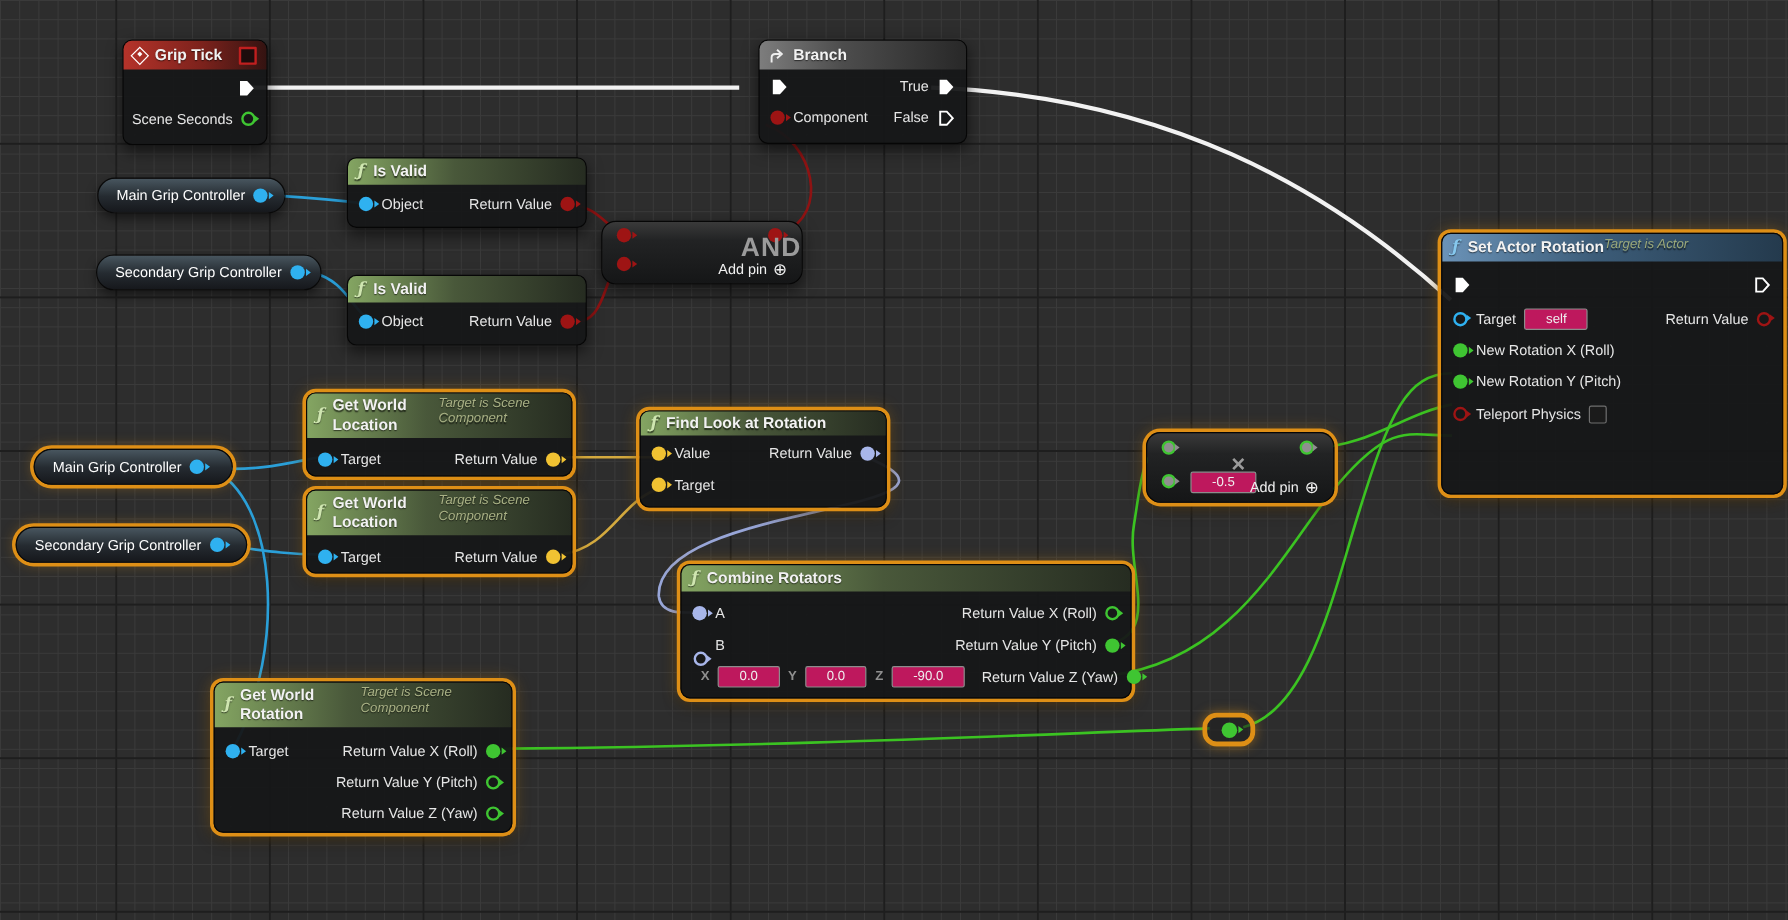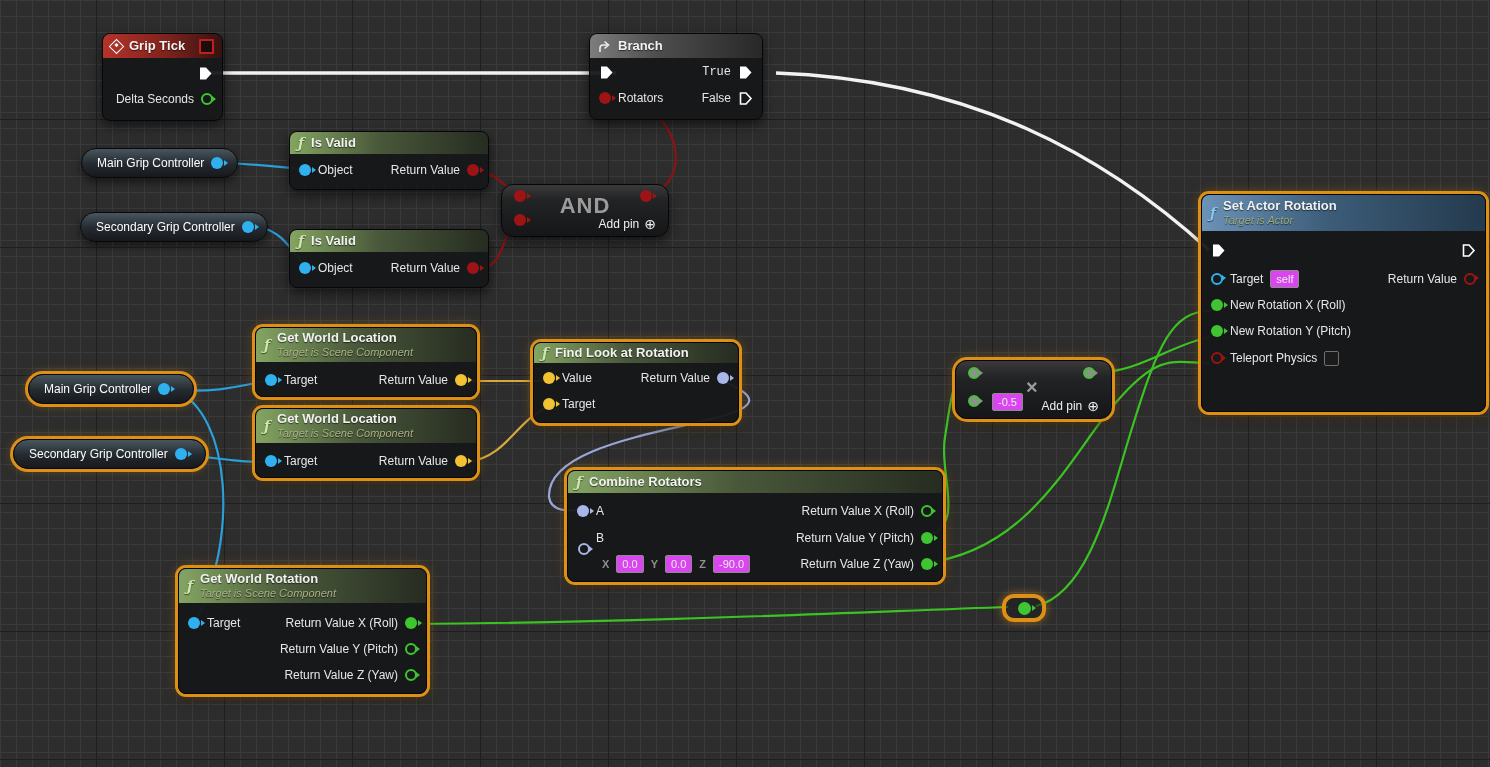--- a/index.html
+++ b/index.html
@@ -26,21 +26,21 @@
   .hdr{
     border-radius:7px 7px 0 0;padding:4px 10px 4px 8px;
     font-weight:bold;font-size:13px;color:#f2f2f2;
     text-shadow:0 1px 1px rgba(0,0,0,.6);
     display:flex;align-items:center;gap:7px;line-height:16px;
   }
   .hdr-green{background:linear-gradient(to right,#84a562 0%,#49583a 45%,#262c21 100%);}
   .hdr-blue{background:linear-gradient(to right,#6b93b8 0%,#3c5c78 45%,#243a4d 100%);}
   .hdr-red{background:linear-gradient(to right,#b5332a 0%,#7c221c 55%,#341311 100%);}
   .hdr-gray{background:linear-gradient(to right,#7d7d7d 0%,#4d4d4d 40%,#282828 100%);}
-  .hdr .tcol{display:flex;flex-direction:column;}
+  .hdr .tcol{display:flex;flex-direction:row;}
   .sub{font-weight:normal;font-style:italic;font-size:11px;color:#a9b185;line-height:13px;}
   .fx{font-family:"DejaVu Serif",serif;font-style:italic;font-weight:bold;font-size:14px;line-height:14px;}
   .fx-green{color:#cfe6b0;}
   .fx-blue{color:#86c8ee;}
   .row{display:flex;align-items:center;height:26px;padding:0 9px;gap:7px;}
   .row .sp{flex:1;}
   .lbl{white-space:nowrap;}
   
   .pin{position:relative;width:12px;height:12px;border-radius:50%;flex:none;box-sizing:border-box;}
   .pin.f{background:currentColor;}
@@ -58,22 +58,22 @@
   
   .vpill{
     position:absolute;height:30px;border-radius:15px;box-sizing:border-box;
     background:linear-gradient(180deg,#48565f 0%,#252b31 52%,#16181c 100%);
     border:1px solid #090909;display:flex;align-items:center;gap:7px;
     padding:0 9px 0 15px;font-size:12px;color:#fdfdfd;
     box-shadow:0 4px 9px rgba(0,0,0,.5);
   }
   .vpill.sel{box-shadow:0 0 0 3px #de8f16,0 0 12px rgba(230,150,20,.45);}
   .valbox{
-    display:inline-block;background:#d946ef;border:1px solid #8c8c8c;border-radius:2px;
-    padding:0 5px;font-size:11px;line-height:16px;color:#efefef;white-space:nowrap;
+    display:inline-block;background:#be185d;border:1px solid #8c8c8c;border-radius:2px;
+    padding:0 17px;font-size:11px;line-height:16px;color:#efefef;white-space:nowrap;
   }
   .axis{color:#8f8f8f;font-size:11px;font-weight:bold;}
   .chk{width:13px;height:13px;background:#1b1b1b;border:1px solid #6f6f6f;border-radius:2px;display:inline-block;}
   .bigop{position:absolute;font-weight:bold;color:#9b9b9b;}
   .addpin{position:absolute;display:flex;align-items:center;gap:5px;font-size:12px;color:#efefef;}
   .addpin .plus{font-size:14px;line-height:14px;}
   .evicon{position:relative;width:9px;height:9px;border:1.5px solid #fff;transform:rotate(45deg);flex:none;}
   .evicon::after{content:"";position:absolute;left:2px;top:2px;width:3px;height:3px;background:#fff;}
   .evstop{width:11px;height:11px;background:#1d0c0c;border:2.5px solid #c01f1f;border-radius:1px;flex:none;box-sizing:content-box;}
   .reroute{
@@ -116,45 +116,45 @@
       <span class="lbl">Grip Tick</span>
       <span class="sp" style="flex:1"></span>
       <span class="evstop"></span>
     </div>
     <div class="row" style="justify-content:flex-end;margin-top:2px;">
       <span class="execpin"><svg width="15" height="15">
             <path d="M2 1.5 L8 1.5 L13.5 7.5 L8 13.5 L2 13.5 Z" fill="#fff"></path>
           </svg></span>
     </div>
     <div class="row" style="justify-content:flex-end;">
-      <span class="lbl">Delta Seconds</span>
+      <span class="lbl">Scene Seconds</span>
       <span class="pin h c-float"></span>
     </div>
   </div>
 
-  <div class="node" style="left:589px;top:33px;width:172px;height:85px;">
+  <div class="node" style="left:632px;top:33px;width:172px;height:85px;">
     <div class="hdr hdr-gray">
       <svg width="13" height="13" viewBox="0 0 13 13">
           <path d="M2 12 V8 Q2 5 5 5 H9 M6.5 1.5 L10.5 5 L6.5 8.5" stroke="#ededed" stroke-width="1.6" fill="none"></path>
         </svg>
       <span class="lbl">Branch</span>
     </div>
-    <div class="row" style="margin-top:1px;font-family:Liberation Mono, monospace;">
+    <div class="row" style="margin-top:1px;">
       <span class="execpin"><svg width="15" height="15">
             <path d="M2 1.5 L8 1.5 L13.5 7.5 L8 13.5 L2 13.5 Z" fill="#fff"></path>
           </svg></span>
       <span class="sp"></span>
       <span class="lbl">True</span>
       <span class="execpin"><svg width="15" height="15">
             <path d="M2 1.5 L8 1.5 L13.5 7.5 L8 13.5 L2 13.5 Z" fill="#fff"></path>
           </svg></span>
     </div>
     <div class="row">
       <span class="pin f c-bool"></span>
-      <span class="lbl">Rotators</span>
+      <span class="lbl">Component</span>
       <span class="sp"></span>
       <span class="lbl">False</span>
       <span class="execpin"><svg width="15" height="15">
             <path d="M2.5 2 L8 2 L13 7.5 L8 13 L2.5 13 Z" fill="none" stroke="#fff" stroke-width="1.6"></path>
           </svg></span>
     </div>
   </div>
 
   <div class="vpill" style="left:81px;top:148px;width:157px;">
     <span class="lbl">Main Grip Controller</span>
@@ -191,21 +191,21 @@
       <span class="sp"></span>
       <span class="lbl">Return Value</span>
       <span class="pin f c-bool"></span>
     </div>
   </div>
 
   <div class="node" style="left:501px;top:184px;width:166px;height:51px;border-radius:12px;background:linear-gradient(180deg,#3a3a3a 0%,#222324 30%,#151617 100%);">
     <span class="pin f c-bool" style="position:absolute;left:12px;top:5px;"></span>
     <span class="pin f c-bool" style="position:absolute;left:12px;top:29px;"></span>
     <span class="pin f c-bool" style="position:absolute;right:16px;top:5px;"></span>
-    <div class="bigop" style="left:0;right:0;top:8px;text-align:center;font-size:22px;letter-spacing:1px;">AND</div>
+    <div class="bigop" style="left:0;right:0;top:8px;text-align:right;font-size:22px;letter-spacing:1px;">AND</div>
     <div class="addpin" style="right:12px;bottom:5px;">
       <span>Add pin</span>
       <span class="plus">⊕</span>
     </div>
   </div>
 
   <div class="node sel" style="left:255px;top:327px;width:220px;height:68px;">
     <div class="hdr hdr-green" style="padding-top:2px;padding-bottom:3px;">
       <span class="fx fx-green">ƒ</span>
       <span class="tcol">

